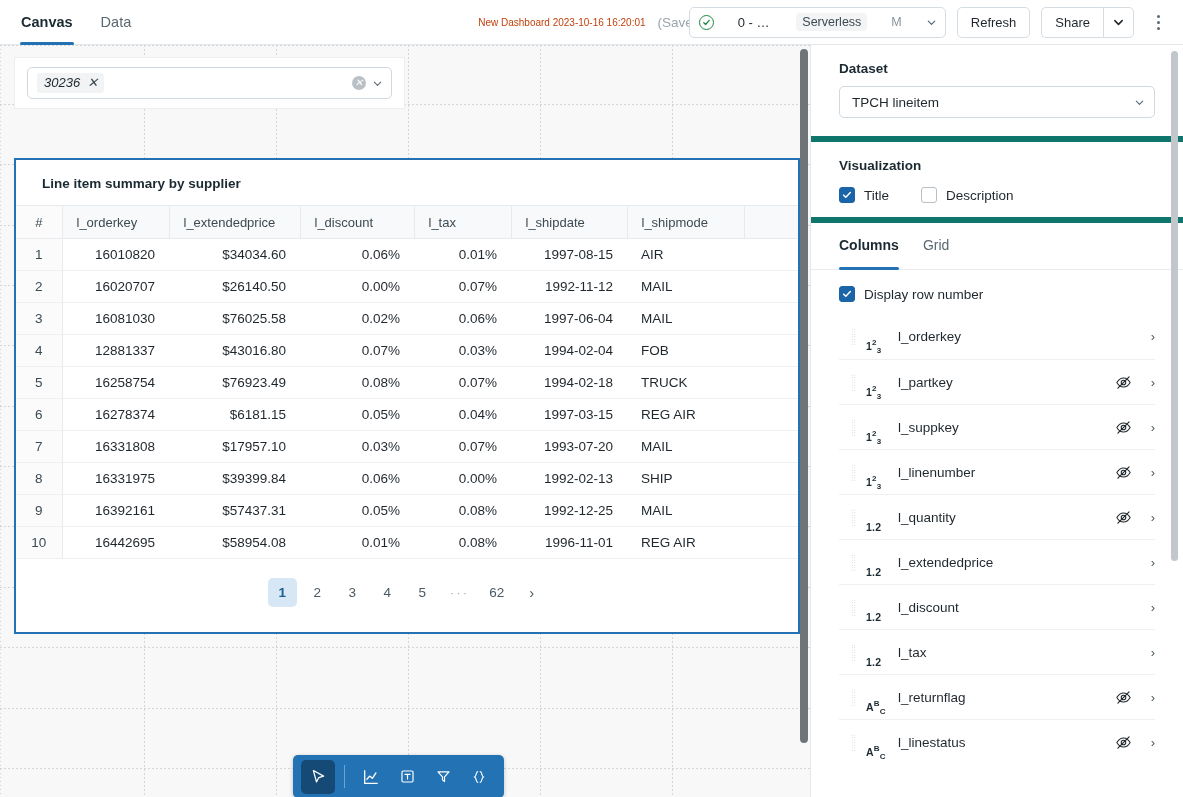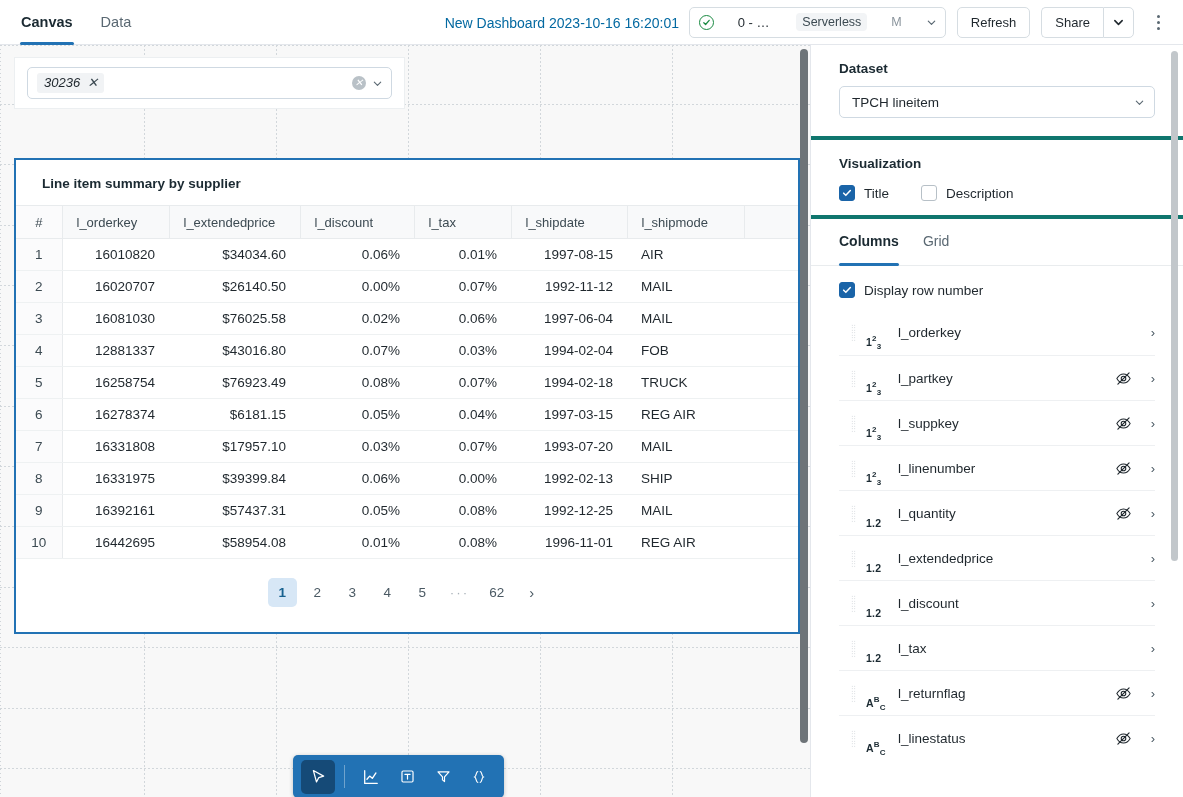--- a/index.html
+++ b/index.html
@@ -30,21 +30,21 @@
   .tab.active { color: #1b2a32; font-weight: bold; }
   .tab.active::after {
     content: ""; position: absolute; left: 0; right: 0; bottom: 0;
     height: 3px; background: #2272b4; border-radius: 2px;
   }
   .topbar-center {
     position: absolute; left: 0; right: 0; top: 0; height: 45px;
     display: flex; align-items: center; justify-content: center;
     pointer-events: none;
   }
-  .doc-title { font-size: 14px; color: #0369a1; pointer-events: auto; }
+  .doc-title { font-size: 10px; color: #c2410c; pointer-events: auto; }
   .saved { font-size: 13.5px; color: #9aa5ad; margin-left: 12px; pointer-events: auto; }
 
   .topbar-right {
     margin-left: auto; display: flex; align-items: center; gap: 11px;
     z-index: 5;
   }
   .compute-pill {
     display: flex; align-items: center; gap: 24px;
     height: 31px; border: 1px solid #d6dde2; border-radius: 5px;
     padding: 0 8px 0 9px; background: #fff; cursor: pointer;
@@ -193,21 +193,21 @@
     position: absolute; right: 2px; top: 4px; width: 8px; height: 694px;
     background: #6e7478; border-radius: 4px; cursor: pointer;
   }
 
   
   .right-panel {
     flex: 1; background: #fff; position: relative; overflow: hidden;
     display: flex; flex-direction: column;
   }
   .rp-scroll { padding: 0 0 0 0; }
-  .rp-section { padding: 16px 28px 18px 28px; border-bottom: 4px solid #0f766e; }
+  .rp-section { padding: 16px 28px 18px 28px; border-bottom: 6px solid #0f766e; }
   .rp-section.tight { padding-bottom: 14px; }
   .rp-label { font-size: 13.5px; font-weight: bold; color: #1b2a32; margin-bottom: 10px; }
   .select-box {
     height: 32px; border: 1px solid #cfd9e2; border-radius: 5px; background: #fff;
     display: flex; align-items: center; padding: 0 9px 0 12px; cursor: pointer;
     font-size: 13.5px; color: #1f272d; gap: 8px;
   }
   .select-box .grow { flex: 1; display: flex; align-items: center; gap: 9px; }
   .viz-icon {
     width: 15px; height: 13px; flex: 0 0 auto;

